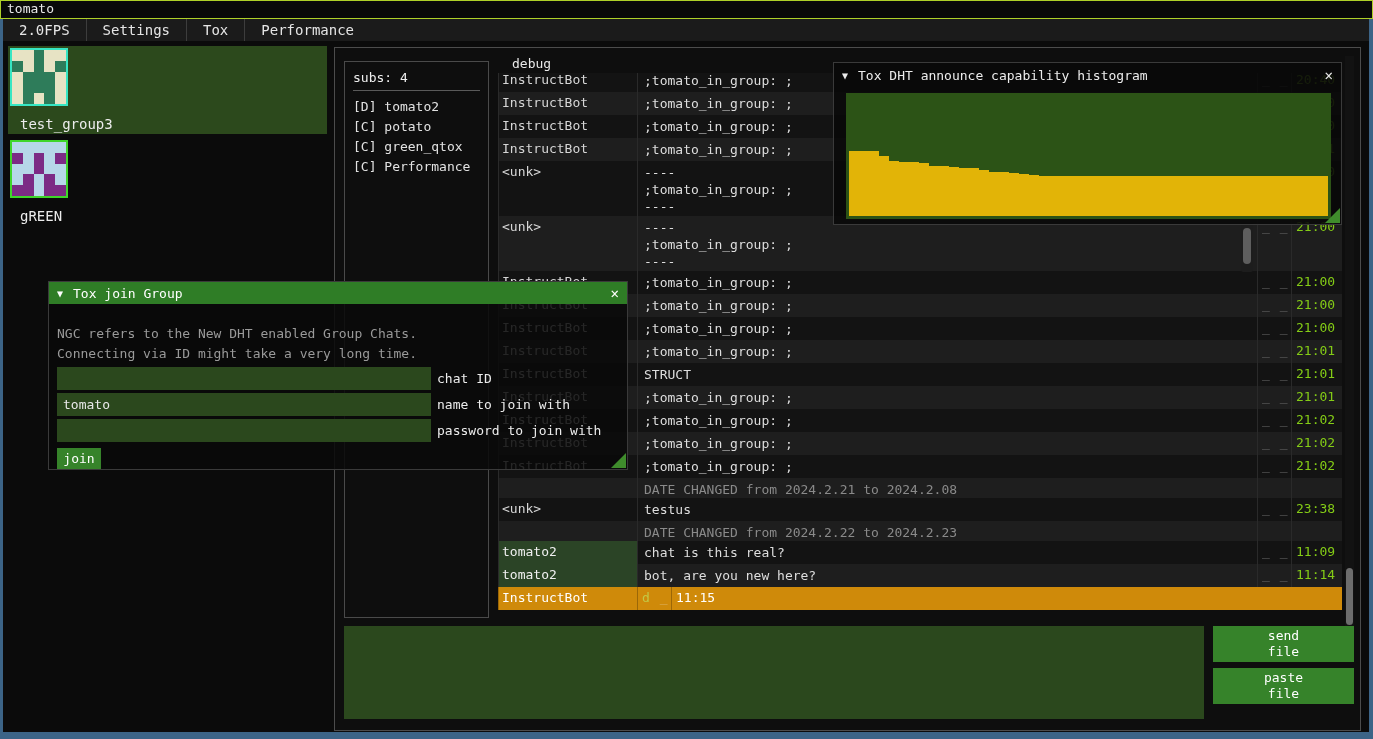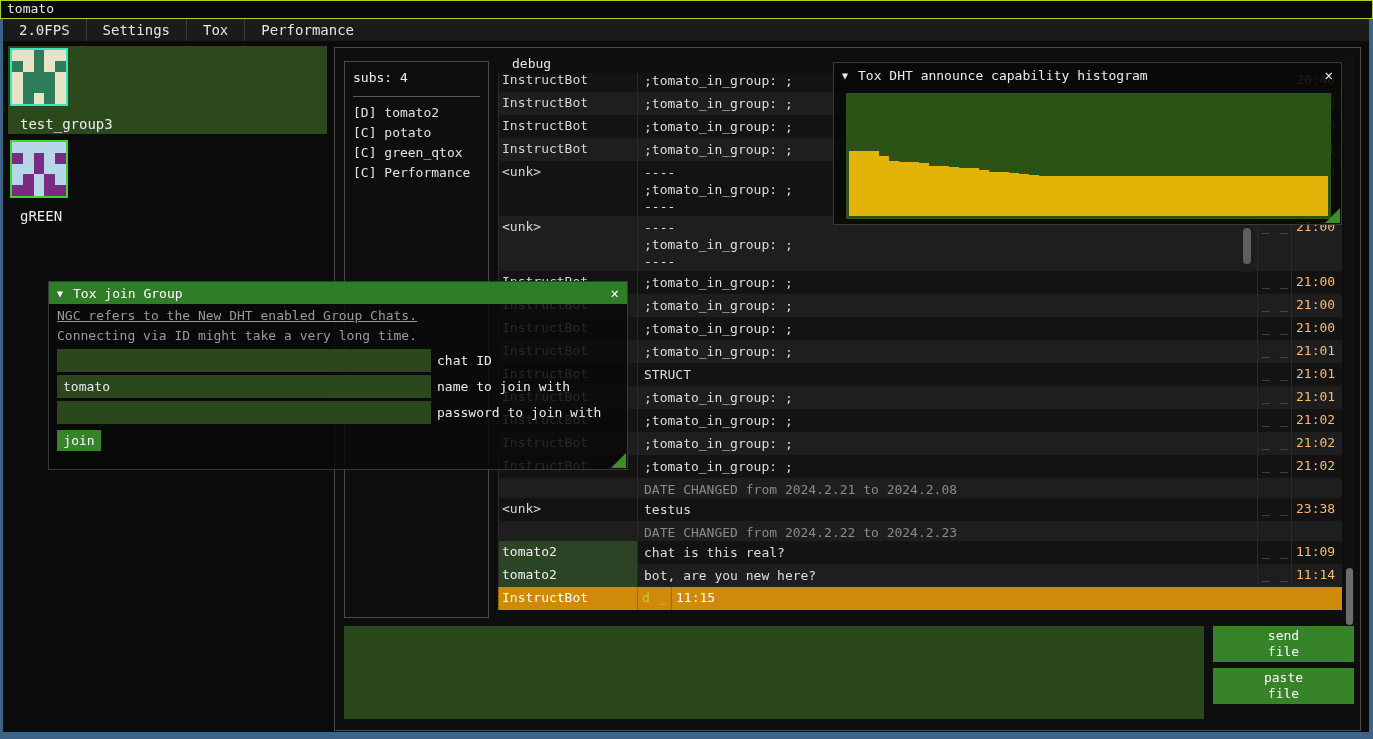--- a/index.html
+++ b/index.html
@@ -37,34 +37,34 @@
   .group-label { margin-left:10px; margin-top:10px; font-size:14px; color:#ececec; }
   
   .main-window {
     position:absolute; left:334px; top:47px; width:1027px; height:684px;
     border:1px solid #4c4c4c; background:#0e0e0e;
   }
   .members-panel {
     position:absolute; left:9px; top:13px; width:145px; height:557px;
     border:1px solid #4a4a4a; padding:8px; font-size:13px;
   }
-  .members-title { color:#eeeeee; margin-bottom:11px; }
+  .members-title { color:#eeeeee; margin-bottom:5px; }
   .members-sep { height:1px; background:#5a5a5a; margin:4px 0 6px 0; }
   .member-item { line-height:20px; color:#e2e2e2; white-space:nowrap; }
   
   .chat { position:absolute; left:163px; top:8px; width:844px; height:570px; }
   .chat-tab { height:17px; padding-left:14px; font-size:13px; color:#e8e8e8; }
   .chat-rows { position:absolute; left:0; top:17px; width:844px; height:541px; overflow:hidden; }
   .row { display:flex; width:844px; font-size:13px; }
   .row.dark  { background:#131313; }
   .row.light { background:#1e1e1e; }
   .c-name { width:140px; padding:3px 0 0 3px; border-left:1px solid #2a2a2a; border-right:1px solid #2a2a2a; color:#d6d6d6; overflow:hidden; white-space:nowrap;}
   .c-msg  { width:620px; padding:3px 0 0 6px; border-right:1px solid #2a2a2a; color:#dedede; line-height:17px; overflow:hidden;}
   .c-flags{ width:34px;  padding:3px 0 0 4px; border-right:1px solid #2a2a2a; color:#6a6a6a; letter-spacing:1px; white-space:nowrap;}
-  .c-time { width:50px;  padding:3px 0 0 4px; color:#fdba74; }
+  .c-time { width:50px;  padding:3px 0 0 4px; color:#84cc16; }
   .row.r-date .c-msg { color:#8a8a8a; }
   .c-name.name-green { background:#2b4426; color:#f0f0f0; }
   .row.highlight, .row.highlight .c-name, .row.highlight .c-msg, .row.highlight .c-time { background:#cf8a0a; color:#ffffff; }
   .row.highlight .c-name, .row.highlight .c-msg, .row.highlight .c-flags { border-color:rgba(0,0,0,0.25); }
   .row.highlight .c-flags span:first-child { color:#c3c845; }
   .row.highlight .c-flags span:last-child  { color:#dcb267; }
   
   .inner-track { position:absolute; left:743px; top:167px; width:12px; height:49px; background:#1d1d1d; border-radius:2px; }
   .inner-thumb { position:absolute; left:2px; top:5px; width:8px; height:36px; background:#5e5e5e; border-radius:4px; }
   
@@ -93,21 +93,21 @@
   .collapse-arrow { font-size:10px; margin-right:10px; }
   .close-x { margin-left:auto; font-size:14px; cursor:pointer; }
   .grip { position:absolute; right:1px; bottom:1px; width:0; height:0;
           border-left:15px solid transparent; border-bottom:15px solid #3f8c2c; }
   
   .hist-plot { position:absolute; left:12px; top:30px; width:485px; height:126px;
                background:#2c5316; display:flex; align-items:flex-end; padding:3px; }
   .hist-bin { flex:1 1 auto; background:#e2b407; }
   
   .join-info { color:#9a9a9a; font-size:13px; line-height:20px; margin-left:8px; }
-  .join-info.first { margin-top:2px;text-decoration:underline; }
+  .join-info.first { margin-top:20px; }
   .join-field { display:flex; align-items:center; margin:3px 8px 3px 8px; }
   .join-field input {
     width:374px; height:23px; background:#2b481d; border:none; outline:none;
     color:#e8e8e8; font-family:"DejaVu Sans Mono",monospace; font-size:13px; padding:0 6px;
   }
   .join-field label { margin-left:6px; color:#ececec; font-size:13px; white-space:nowrap; }
   .join-btn { margin:6px 8px; width:44px; height:21px; background:#36832a; color:#ffffff;
               font-size:13px; line-height:21px; text-align:center; cursor:pointer; }
 </style>
 </head>

